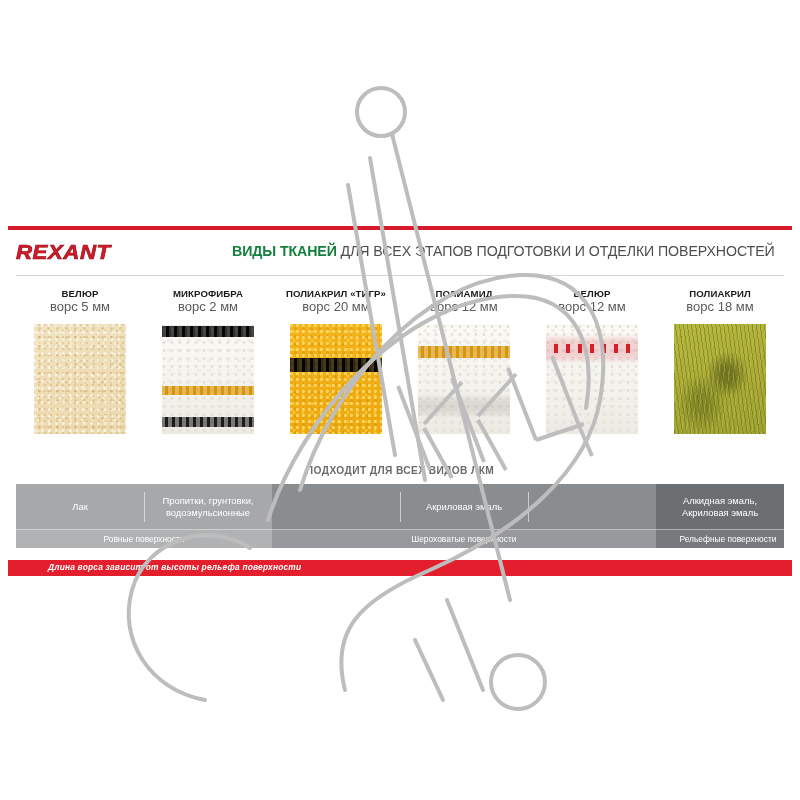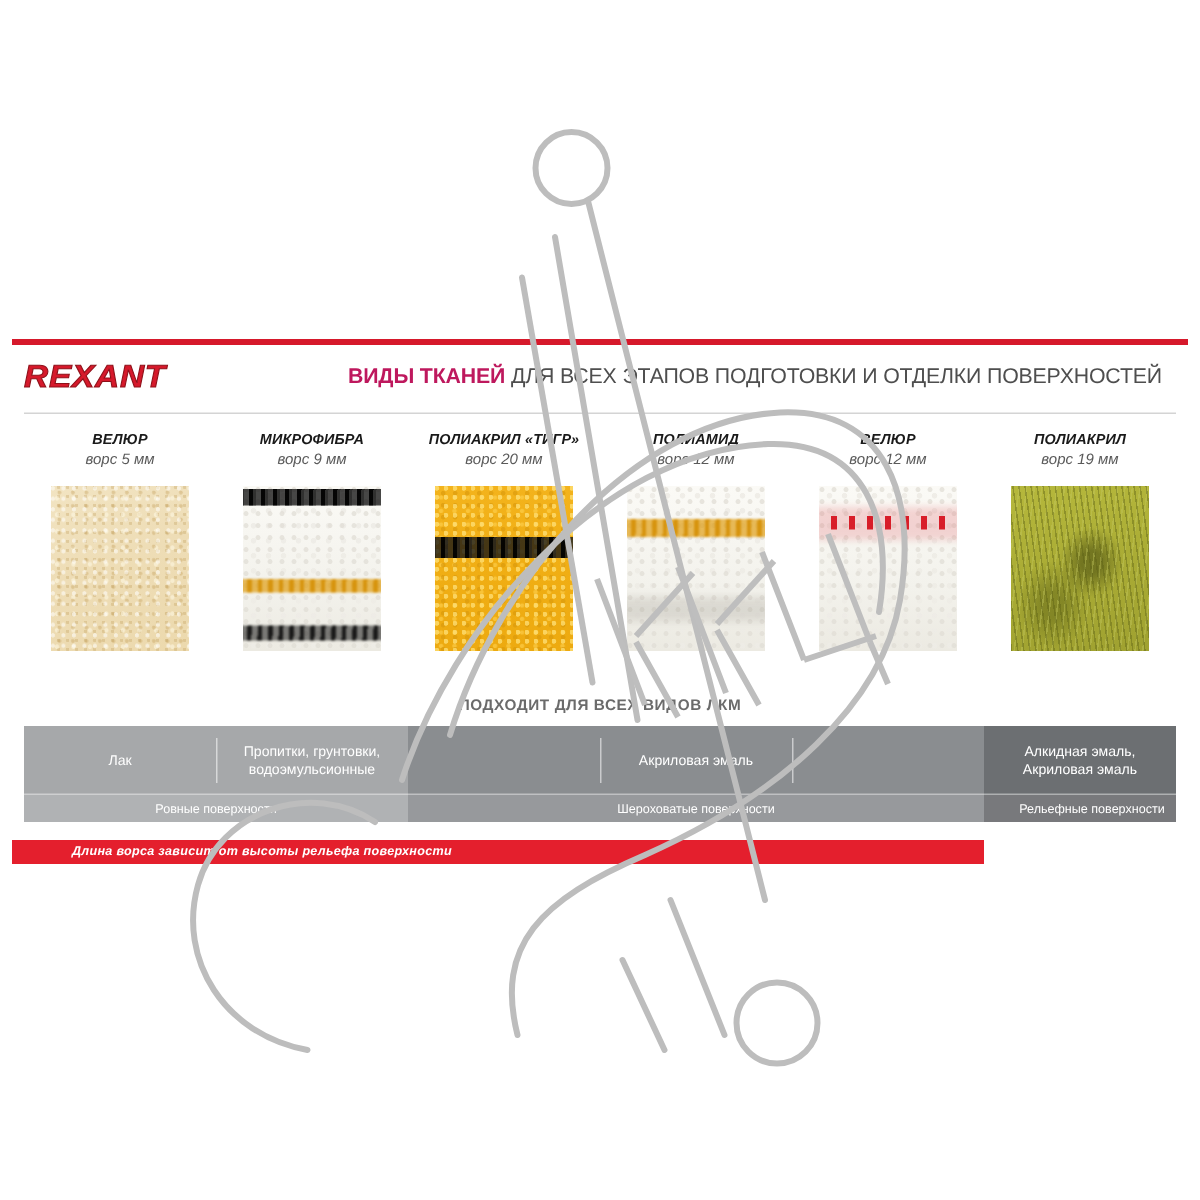--- a/index.html
+++ b/index.html
@@ -72,21 +72,21 @@
     left: 232px;
     top: 6px;
     width: 556px;
     font-size: 14.2px;
     line-height: 18px;
     letter-spacing: -0.1px;
     white-space: nowrap;
   }
   .headline .bold {
     font-weight: bold;
-    color: #be185d;
+    color: #15803d;
   }
   .headline .light {
     font-weight: normal;
     color: #4e4e4e;
   }
   .header-rule {
     position: absolute;
     left: 16px;
     top: 65px;
     width: 768px;
@@ -94,38 +94,37 @@
     background: #d4d4d4;
   }
 
   
   #columns {
     position: absolute;
     left: 0;
     top: 78px;
     width: 660px;
     height: 170px;
-    font-style: italic;
   }
   .col {
     position: absolute;
     top: 0;
     width: 128px;
     text-align: center;
   }
   .col-name {
     font-size: 9.6px;
     font-weight: bold;
     color: #1a1a1a;
     letter-spacing: 0.1px;
     white-space: nowrap;
     line-height: 12px;
   }
   .col-sub {
-    font-size: 10px;
+    font-size: 13px;
     color: #5a5a5a;
     line-height: 12px;
     margin-top: 1px;
     white-space: nowrap;
   }
   .swatch {
     position: absolute;
     top: 36px;
     left: 18px;
     width: 92px;
@@ -281,21 +280,21 @@
     height: 1px;
     background: rgba(255,255,255,.45);
     z-index: 4;
   }
 
   
   #footer-banner {
     position: absolute;
     left: 8px;
     top: 350px;
-    width: 648px;
+    width: 784px;
     height: 16px;
     background: #e41f2d;
     z-index: 3;
   }
   #footer-banner .txt {
     position: absolute;
     left: 40px;
     top: 2px;
     font-size: 8.4px;
     font-style: italic;
@@ -354,21 +353,21 @@
     <div class="col" style="left:16px">
       <div class="col-name">ВЕЛЮР</div>
       <div class="col-sub">ворс 5 мм</div>
       <div class="swatch">
         <div class="tex tex-velour"></div>
       </div>
     </div>
 
     <div class="col" style="left:144px">
       <div class="col-name">МИКРОФИБРА</div>
-      <div class="col-sub">ворс 9 мм</div>
+      <div class="col-sub">ворс 2 мм</div>
       <div class="swatch">
         <div class="tex tex-white"></div>
         <div class="stripe s-black" style="top:2px;height:11px"></div>
         <div class="stripe s-orange" style="top:62px;height:9px"></div>
         <div class="stripe s-black-soft" style="top:93px;height:10px"></div>
       </div>
     </div>
 
     <div class="col" style="left:272px">
       <div class="col-name">ПОЛИАКРИЛ «ТИГР»</div>
@@ -394,21 +393,21 @@
       <div class="col-sub">ворс 12 мм</div>
       <div class="swatch">
         <div class="tex tex-white"></div>
         <div class="stripe s-red-halo" style="top:14px;height:22px"></div>
         <div class="stripe s-red-dots" style="top:20px;height:9px"></div>
       </div>
     </div>
 
     <div class="col" style="left:656px">
       <div class="col-name">ПОЛИАКРИЛ</div>
-      <div class="col-sub">ворс 19 мм</div>
+      <div class="col-sub">ворс 18 мм</div>
       <div class="swatch">
         <div class="tex tex-olive"></div>
       </div>
     </div>
 
   </div>
 
   <div class="lkm-caption">ПОДХОДИТ ДЛЯ ВСЕХ ВИДОВ ЛКМ</div>
 
   <div id="table">

